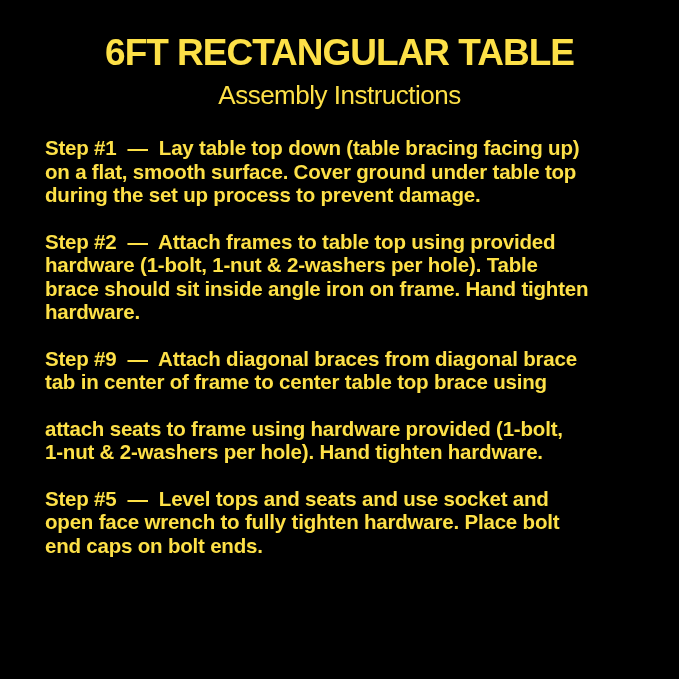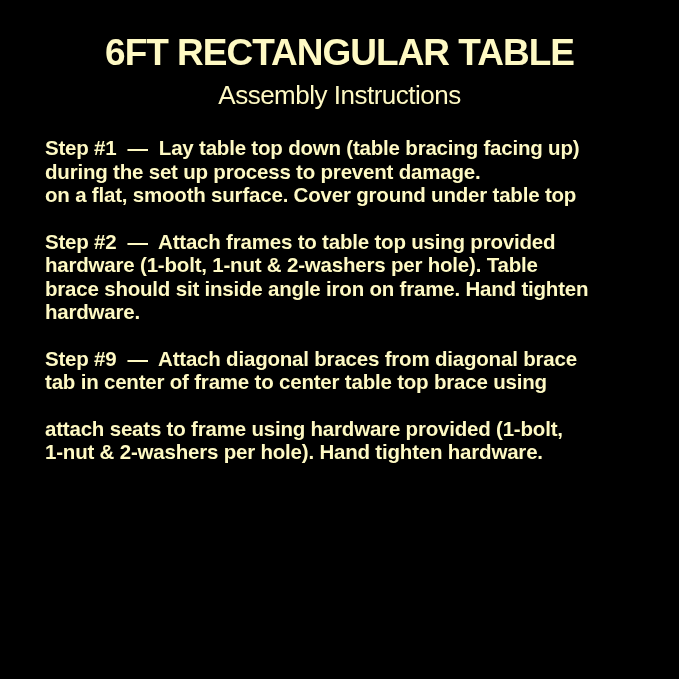--- a/index.html
+++ b/index.html
@@ -51,46 +51,51 @@
     font-size: 20.5px;
     line-height: 23.5px;
     font-weight: 800;
     letter-spacing: -0.2px;
     white-space: pre; 
   }
 </style>
 </head>
 <body style="background: rgb(0, 0, 0);">
 
-<div class="poster" style="color: #fef9c3;">
+<div class="poster" style="color: #fde047;">
 
   <h1 class="title">6FT RECTANGULAR TABLE</h1>
 
   <h2 class="subtitle">Assembly Instructions</h2>
 
   <div class="steps">
 
     <div class="step">
       <div class="line">Step #1  —  Lay table top down (table bracing facing up)</div>
+      <div class="line">on a flat, smooth surface. Cover ground under table top</div>
       <div class="line">during the set up process to prevent damage.</div>
-      <div class="line">on a flat, smooth surface. Cover ground under table top</div>
     </div>
 
     <div class="step">
       <div class="line">Step #2  —  Attach frames to table top using provided</div>
       <div class="line">hardware (1-bolt, 1-nut &amp; 2-washers per hole). Table</div>
       <div class="line">brace should sit inside angle iron on frame. Hand tighten</div>
       <div class="line">hardware.</div>
     </div>
 
     <div class="step">
       <div class="line">Step #9  —  Attach diagonal braces from diagonal brace</div>
       <div class="line">tab in center of frame to center table top brace using</div>
     </div>
 
     <div class="step">
       <div class="line">attach seats to frame using hardware provided (1-bolt,</div>
       <div class="line">1-nut &amp; 2-washers per hole). Hand tighten hardware.</div>
     </div>
 
+    <div class="step">
+      <div class="line">Step #5  —  Level tops and seats and use socket and</div>
+      <div class="line">open face wrench to fully tighten hardware. Place bolt</div>
+      <div class="line">end caps on bolt ends.</div>
+    </div>
 
   </div>
 </div>
 
 </body></html>

